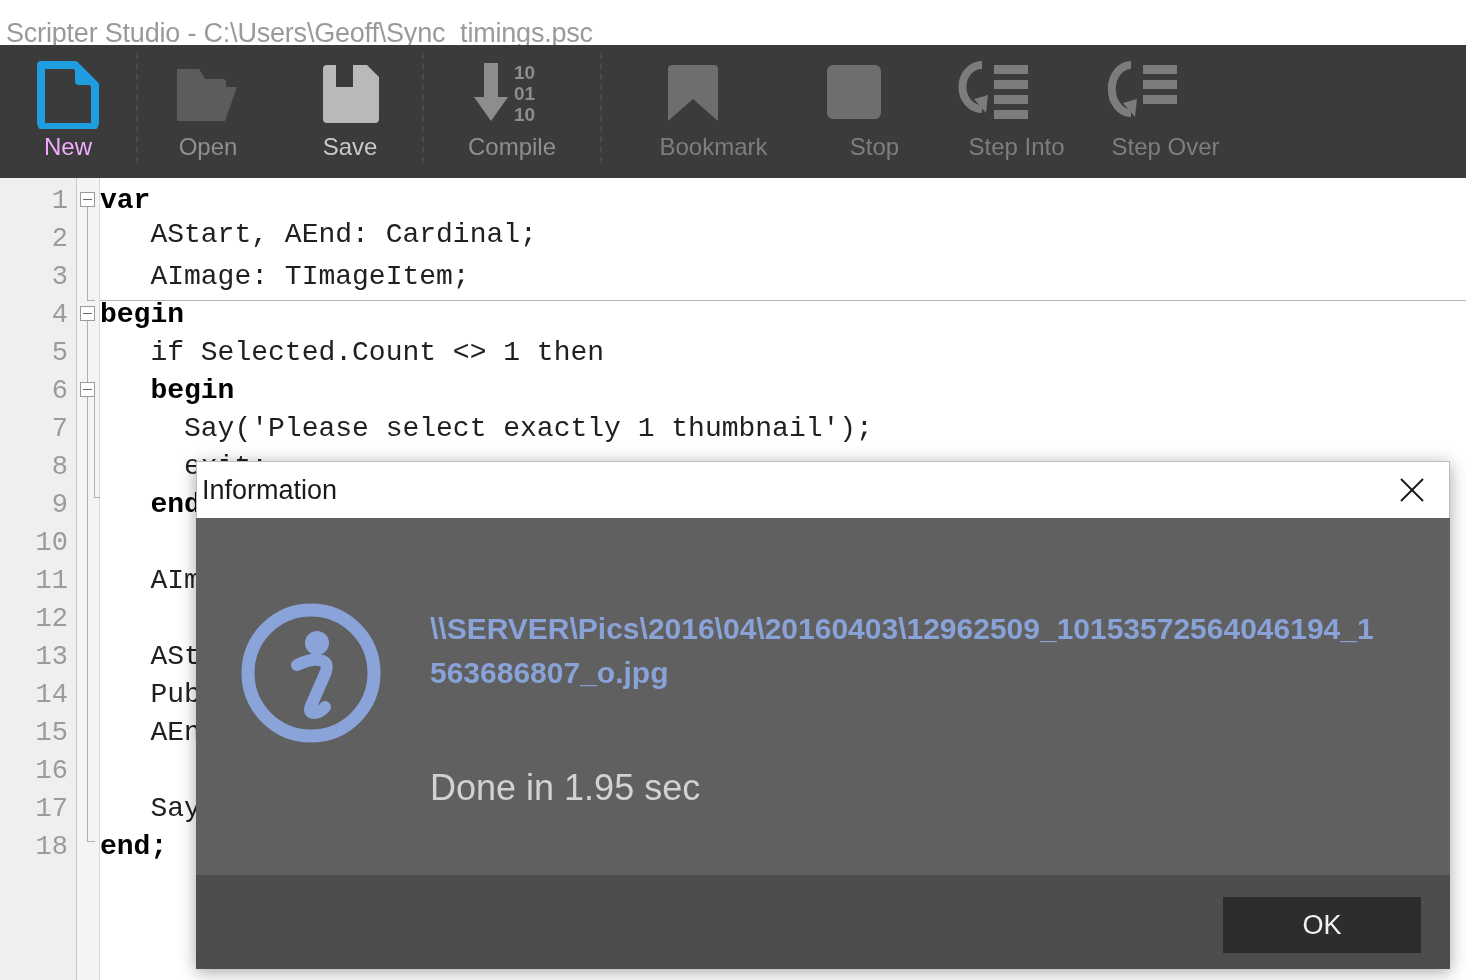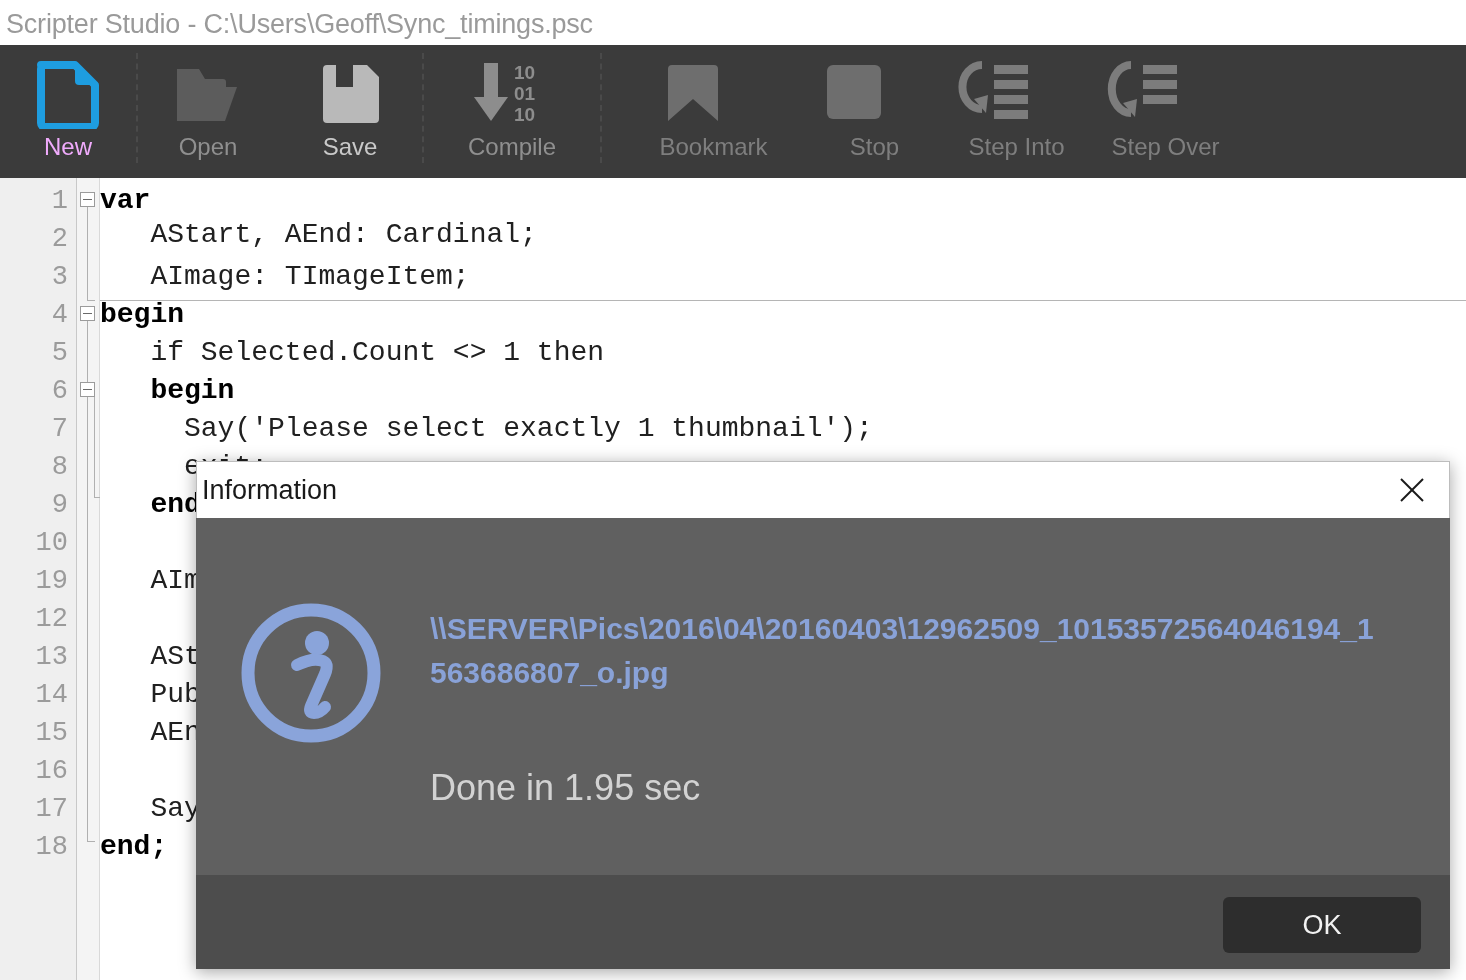--- a/index.html
+++ b/index.html
@@ -12,21 +12,21 @@
 
   #app {
     position: relative;
     width: 1466px; height: 980px;
     overflow: hidden;
   }
 
   
   .titlebar {
     position: absolute;
-    left: 0; top: 7px;
+    left: 0; top: 16px;
     width: 1466px; height: 35px;
     background: #ffffff;
     display: flex;
     align-items: center;
   }
   .titlebar-text {
     padding-left: 6px;
     font-size: 27px;
     color: #9a9a9a;
     font-family: "Liberation Sans", sans-serif;
@@ -224,21 +224,21 @@
   .dlg-footer {
     position: relative;
     height: 94px;
     background: #4d4d4d;
   }
   .ok-button {
     position: absolute;
     right: 29px; top: 22px;
     width: 198px; height: 56px;
     background: #2d2d2d;
-    border-radius: 6px;
+    border-radius: 0;
     border: none;
     color: #f2f2f2;
     font-size: 27px;
     font-family: "Liberation Sans", sans-serif;
     cursor: pointer;
   }
 </style>
 </head>
 <body>
 
@@ -353,21 +353,21 @@
       <div class="line-num" style="top:4px">1</div>
       <div class="line-num" style="top:42px">2</div>
       <div class="line-num" style="top:80px">3</div>
       <div class="line-num" style="top:118px">4</div>
       <div class="line-num" style="top:156px">5</div>
       <div class="line-num" style="top:194px">6</div>
       <div class="line-num" style="top:232px">7</div>
       <div class="line-num" style="top:270px">8</div>
       <div class="line-num" style="top:308px">9</div>
       <div class="line-num" style="top:346px">10</div>
-      <div class="line-num" style="top:384px">19</div>
+      <div class="line-num" style="top:384px">11</div>
       <div class="line-num" style="top:422px">12</div>
       <div class="line-num" style="top:460px">13</div>
       <div class="line-num" style="top:498px">14</div>
       <div class="line-num" style="top:536px">15</div>
       <div class="line-num" style="top:574px">16</div>
       <div class="line-num" style="top:612px">17</div>
       <div class="line-num" style="top:650px">18</div>
     </div>
 
     <div class="fold-margin">

